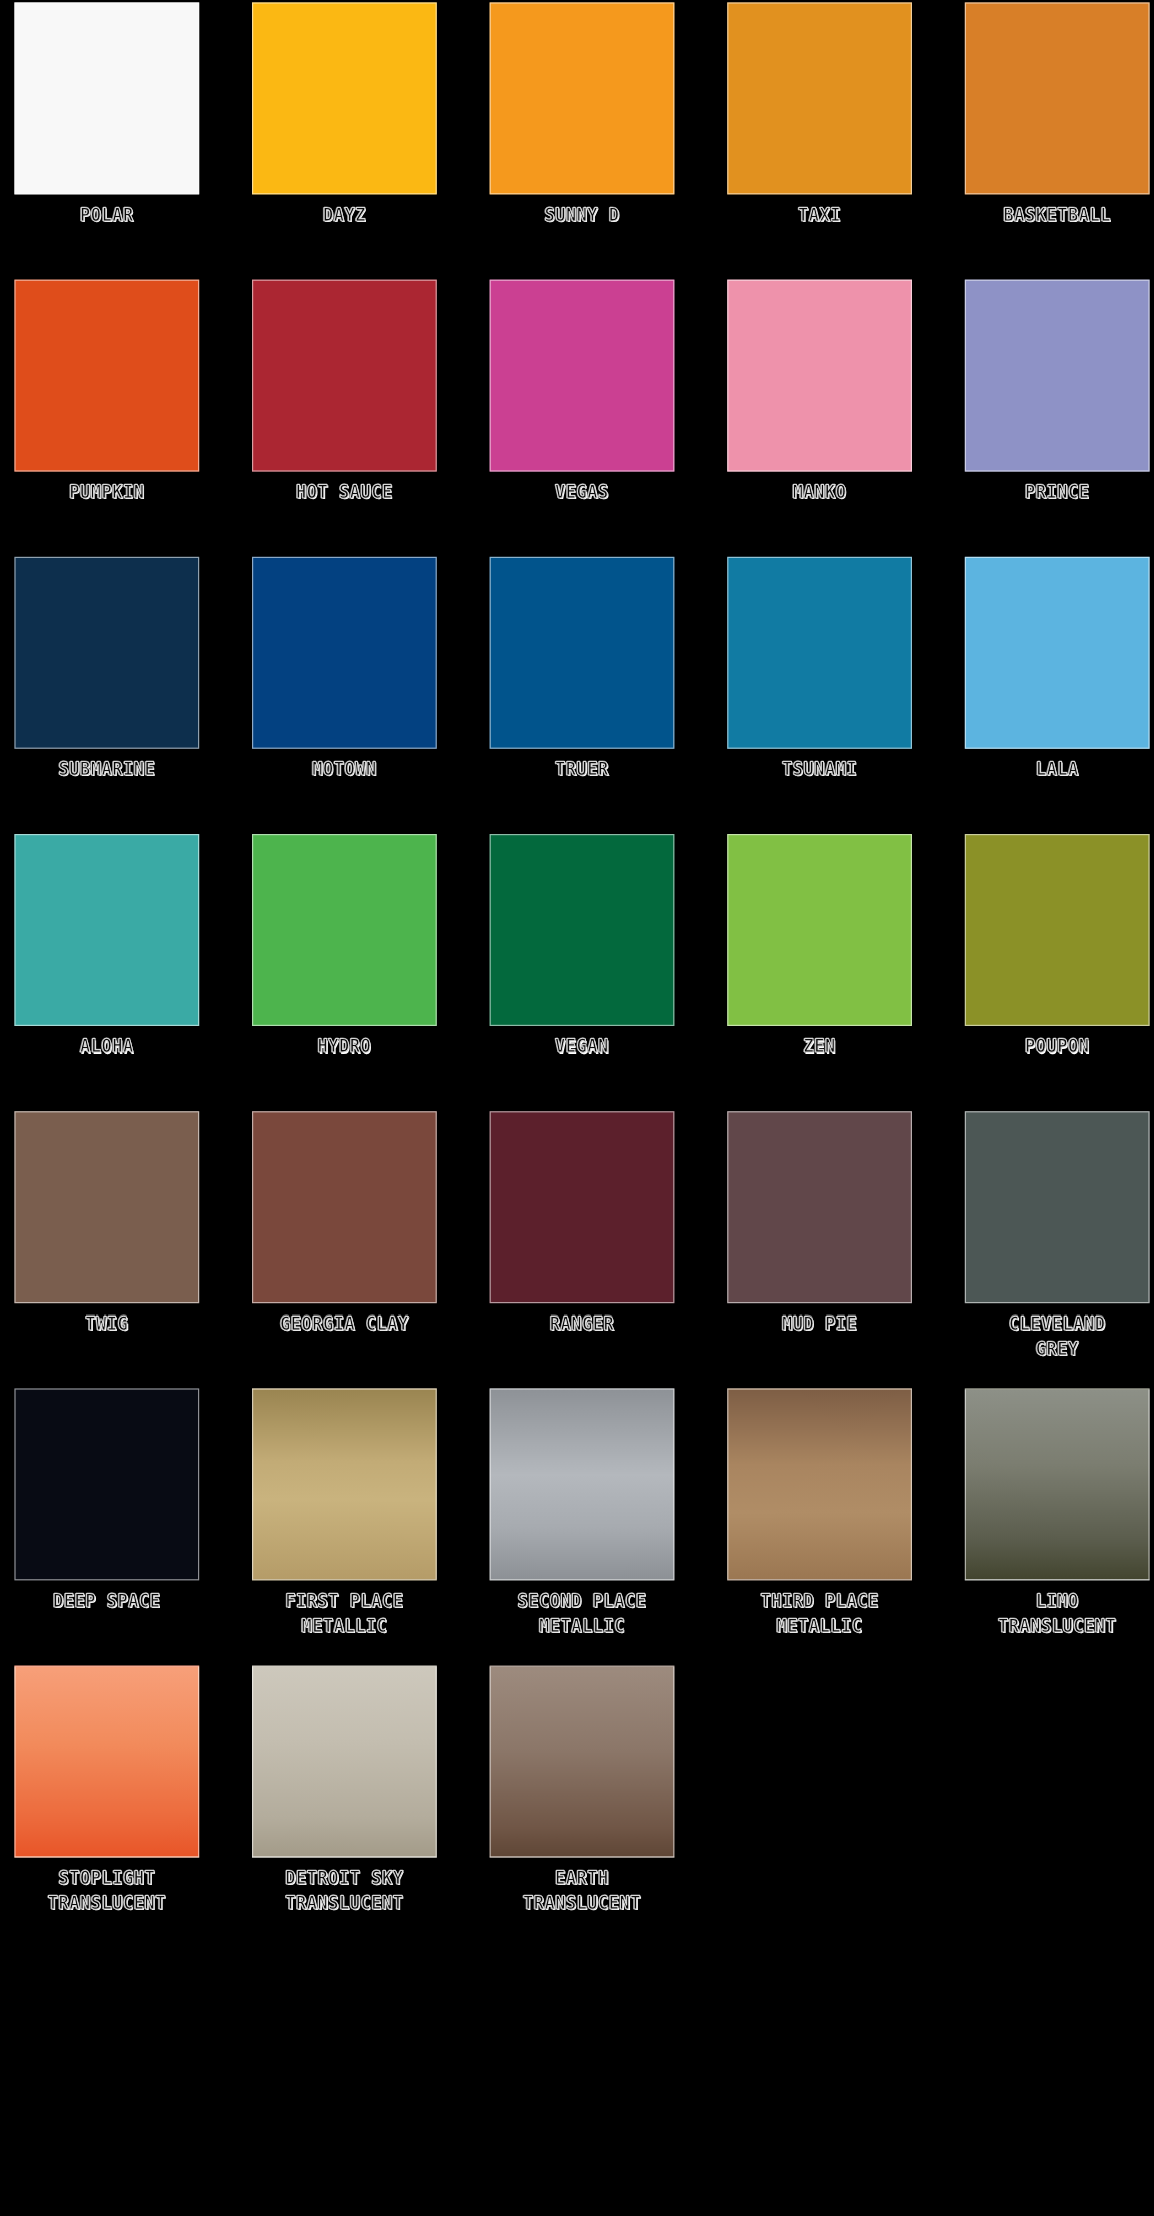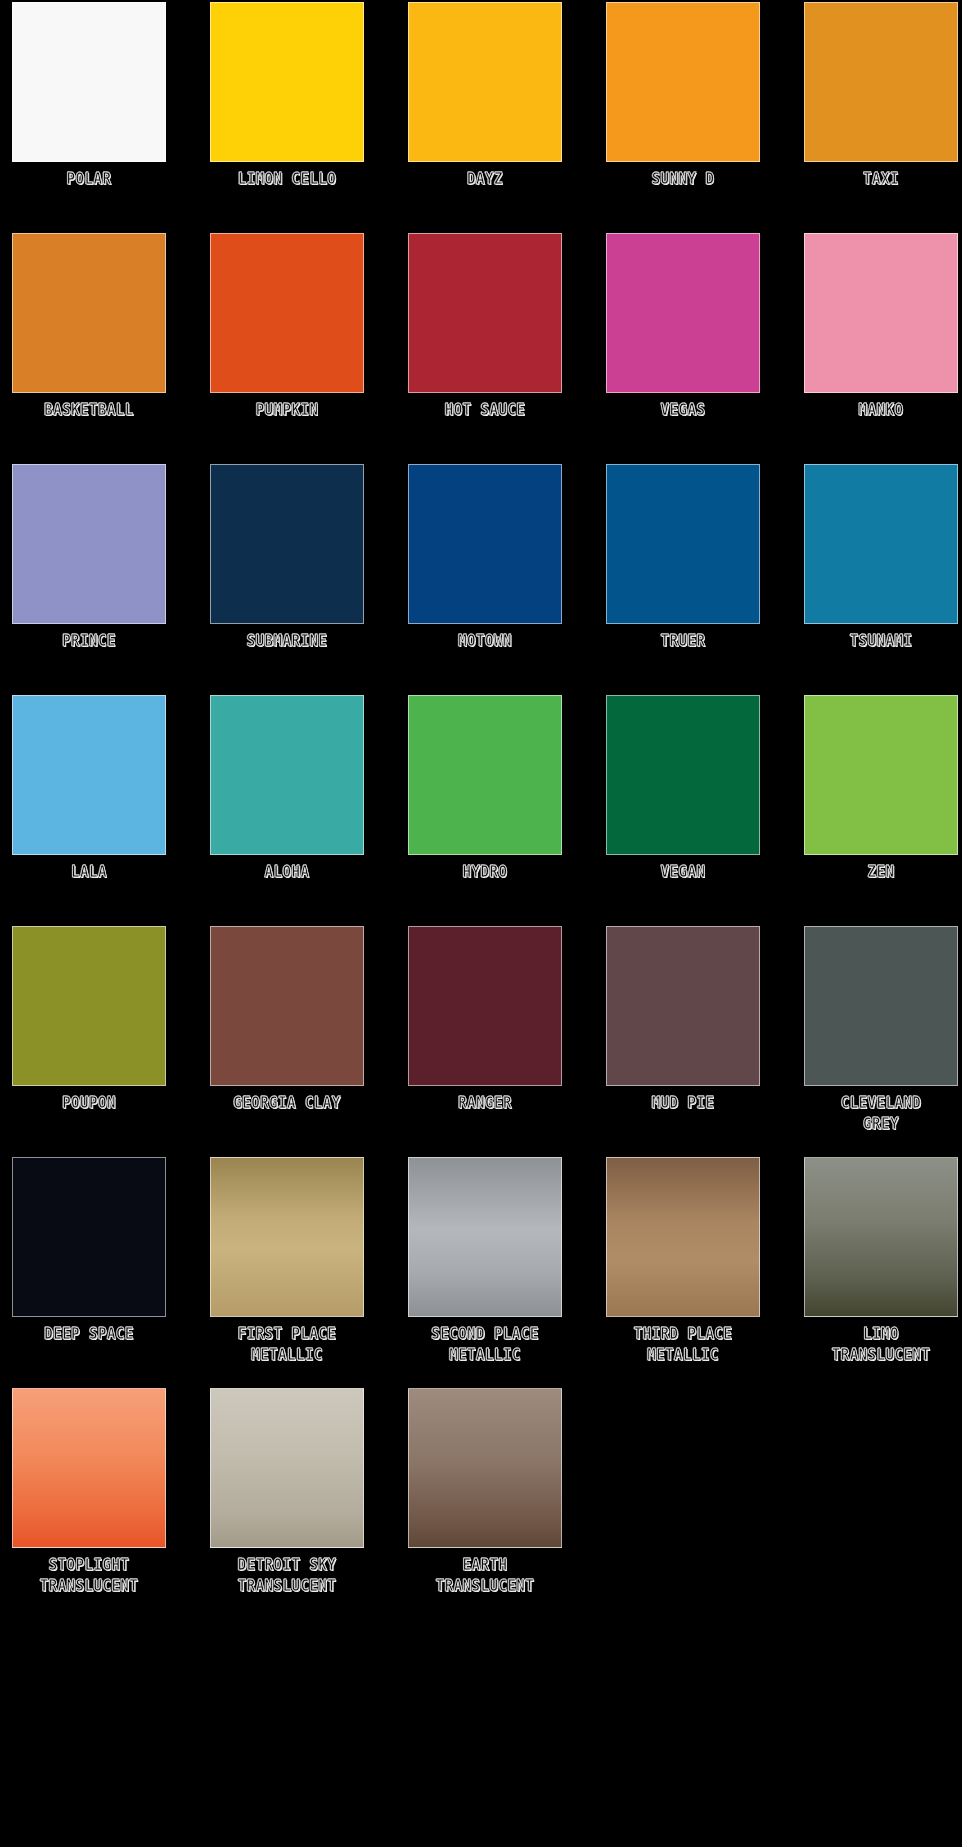--- a/index.html
+++ b/index.html
@@ -65,24 +65,20 @@
 </style>
 </head>
 <body>
 
 <div id="swatch-grid">
     <div class="swatch-cell">
       <div class="swatch-chip" style="background: rgb(248, 248, 248);"></div>
       <div class="swatch-label">POLAR</div>
     </div>
     <div class="swatch-cell">
-      <div class="swatch-chip" style="background: rgb(254, 209, 6);"></div>
-      <div class="swatch-label">LIMON CELLO</div>
-    </div>
-    <div class="swatch-cell">
       <div class="swatch-chip" style="background: rgb(251, 184, 19);"></div>
       <div class="swatch-label">DAYZ</div>
     </div>
     <div class="swatch-cell">
       <div class="swatch-chip" style="background: rgb(245, 153, 29);"></div>
       <div class="swatch-label">SUNNY D</div>
     </div>
     <div class="swatch-cell">
       <div class="swatch-chip" style="background: rgb(225, 145, 31);"></div>
       <div class="swatch-label">TAXI</div>
@@ -143,20 +139,24 @@
       <div class="swatch-chip" style="background: rgb(3, 105, 61);"></div>
       <div class="swatch-label">VEGAN</div>
     </div>
     <div class="swatch-cell">
       <div class="swatch-chip" style="background: rgb(129, 192, 68);"></div>
       <div class="swatch-label">ZEN</div>
     </div>
     <div class="swatch-cell">
       <div class="swatch-chip" style="background: rgb(139, 145, 39);"></div>
       <div class="swatch-label">POUPON</div>
+    </div>
+    <div class="swatch-cell">
+      <div class="swatch-chip" style="background: rgb(122, 94, 78);"></div>
+      <div class="swatch-label">TWIG</div>
     </div>
     <div class="swatch-cell">
       <div class="swatch-chip" style="background: rgb(122, 72, 60);"></div>
       <div class="swatch-label">GEORGIA CLAY</div>
     </div>
     <div class="swatch-cell">
       <div class="swatch-chip" style="background: rgb(92, 32, 44);"></div>
       <div class="swatch-label">RANGER</div>
     </div>
     <div class="swatch-cell">

